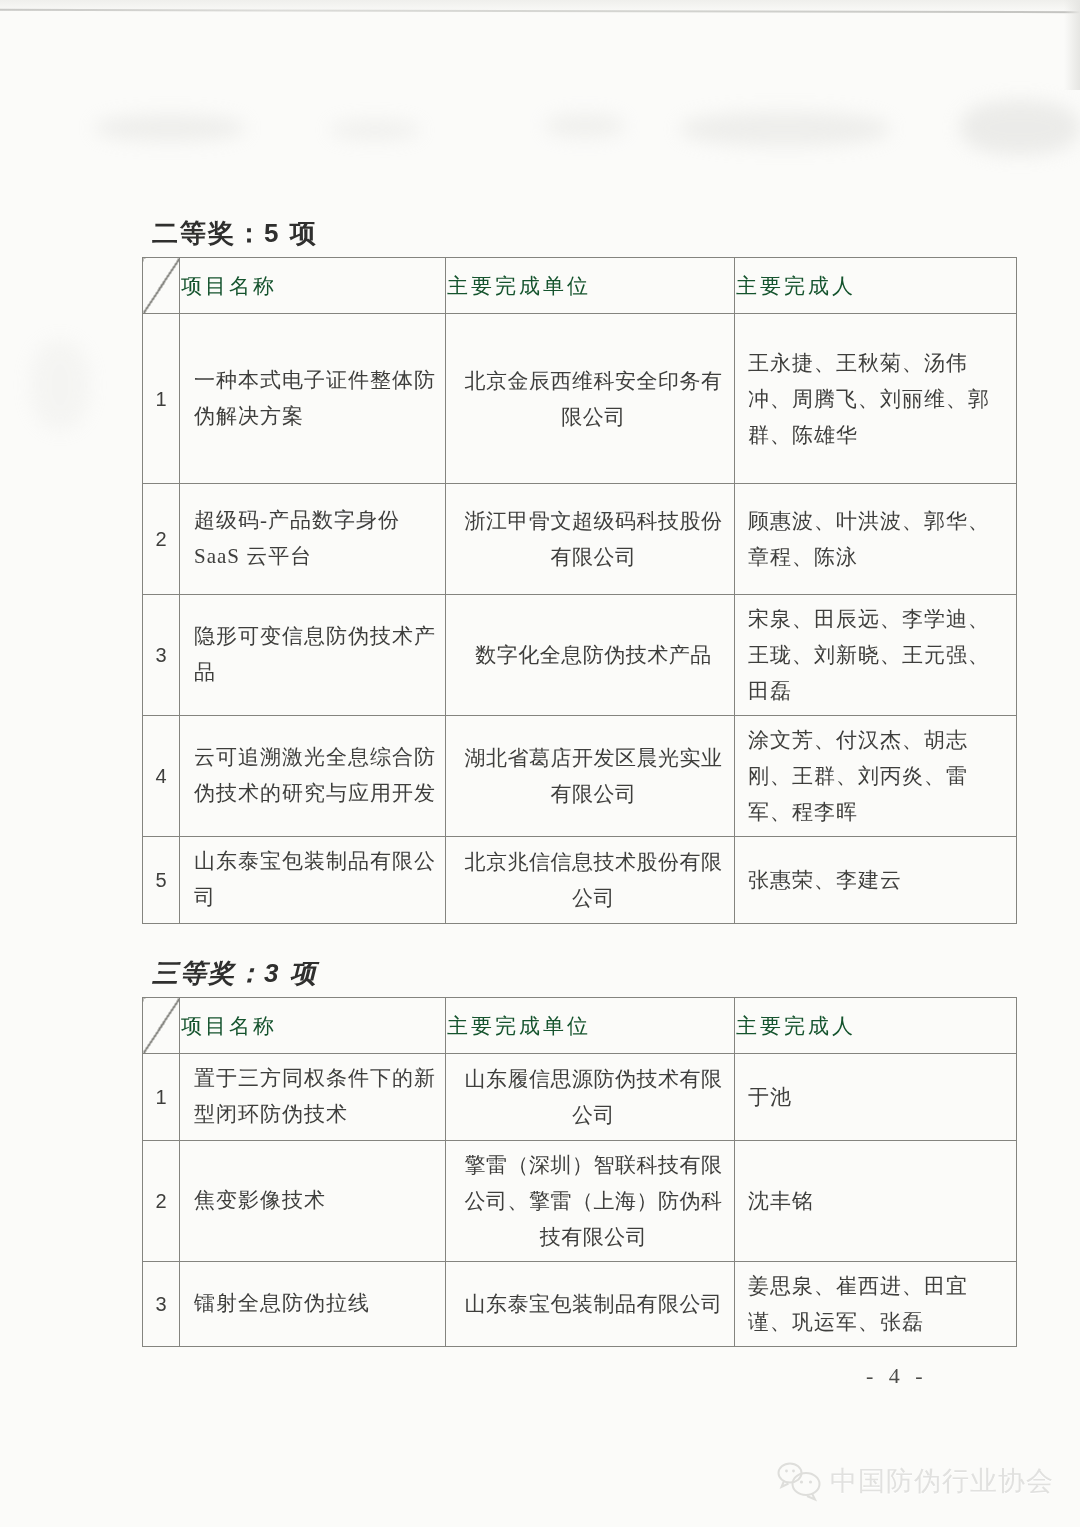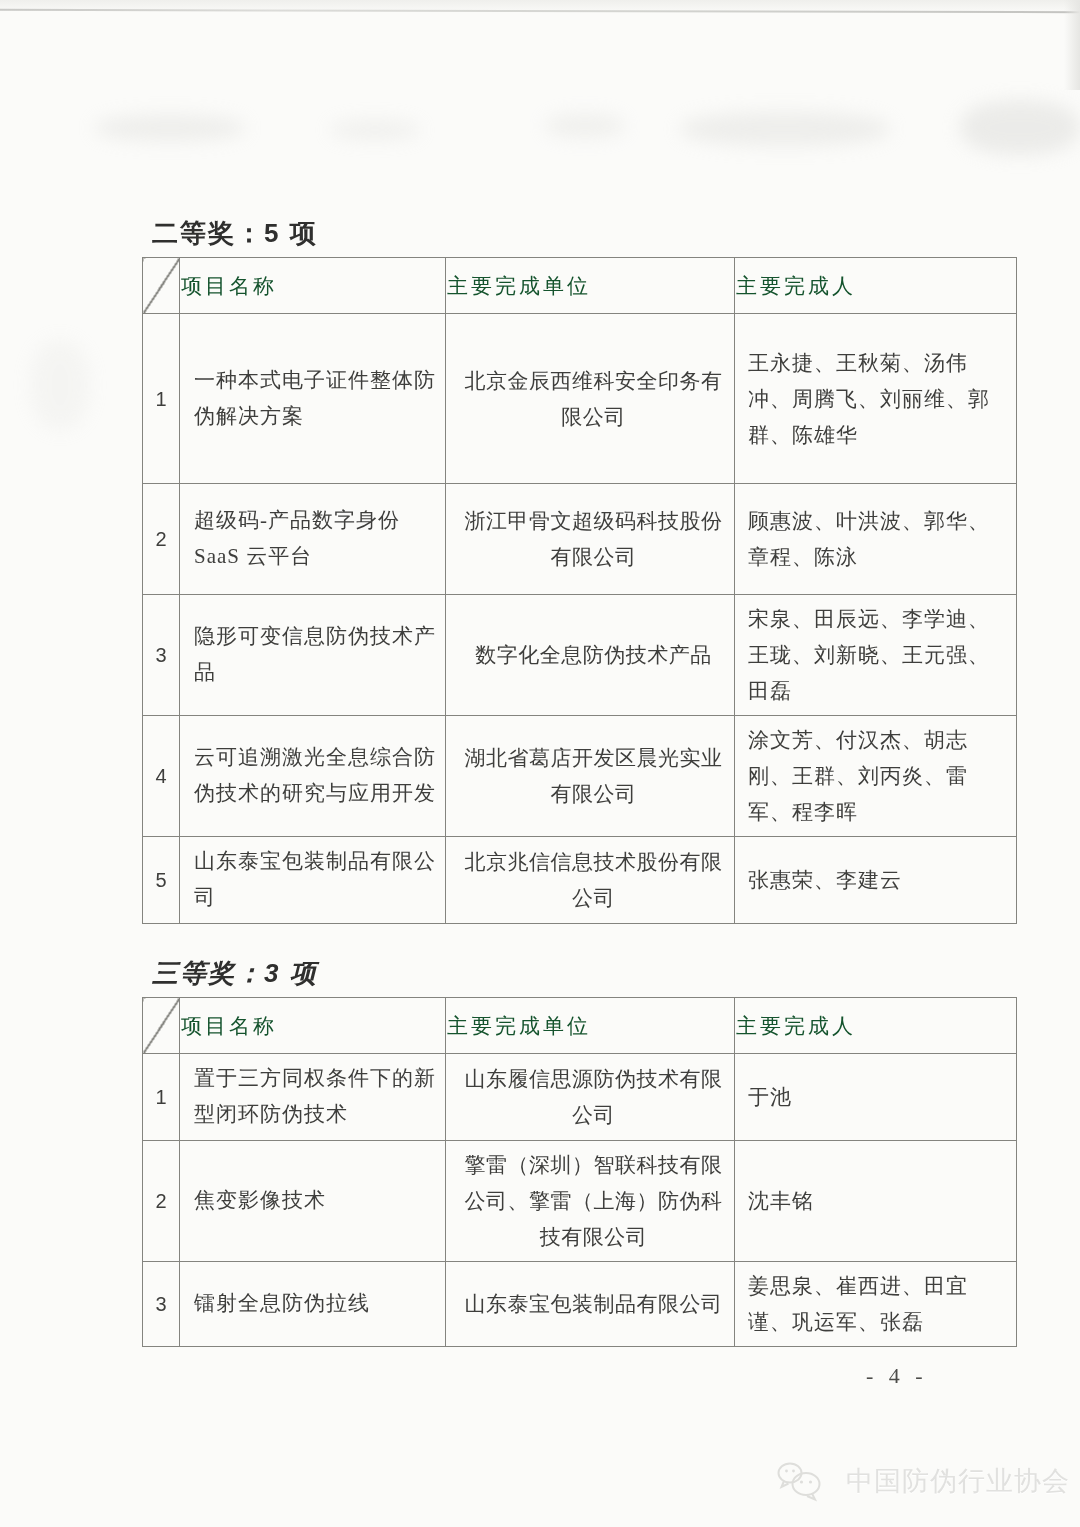--- a/index.html
+++ b/index.html
@@ -74,21 +74,21 @@
 
   .section-third .sec-title{margin-top:33px;font-style:italic;}
 
   
   .page-number{
     position:absolute;left:866px;top:1363px;
     font-size:22px;color:#4c4c4a;letter-spacing:5px;
   }
   .watermark{
     position:absolute;left:776px;top:1460px;
-    display:flex;align-items:center;gap:22px;
+    display:flex;align-items:center;gap:6px;
     color:#e1e1df;font-size:27px;letter-spacing:1px;
     font-family:"Liberation Sans","DejaVu Sans",sans-serif;
     text-shadow:0 1px 0 #ffffff;
     user-select:none;
     justify-content:space-between;
   }
   .wm-icon{display:inline-block;line-height:0;}
 </style>
 </head>
 <body>

